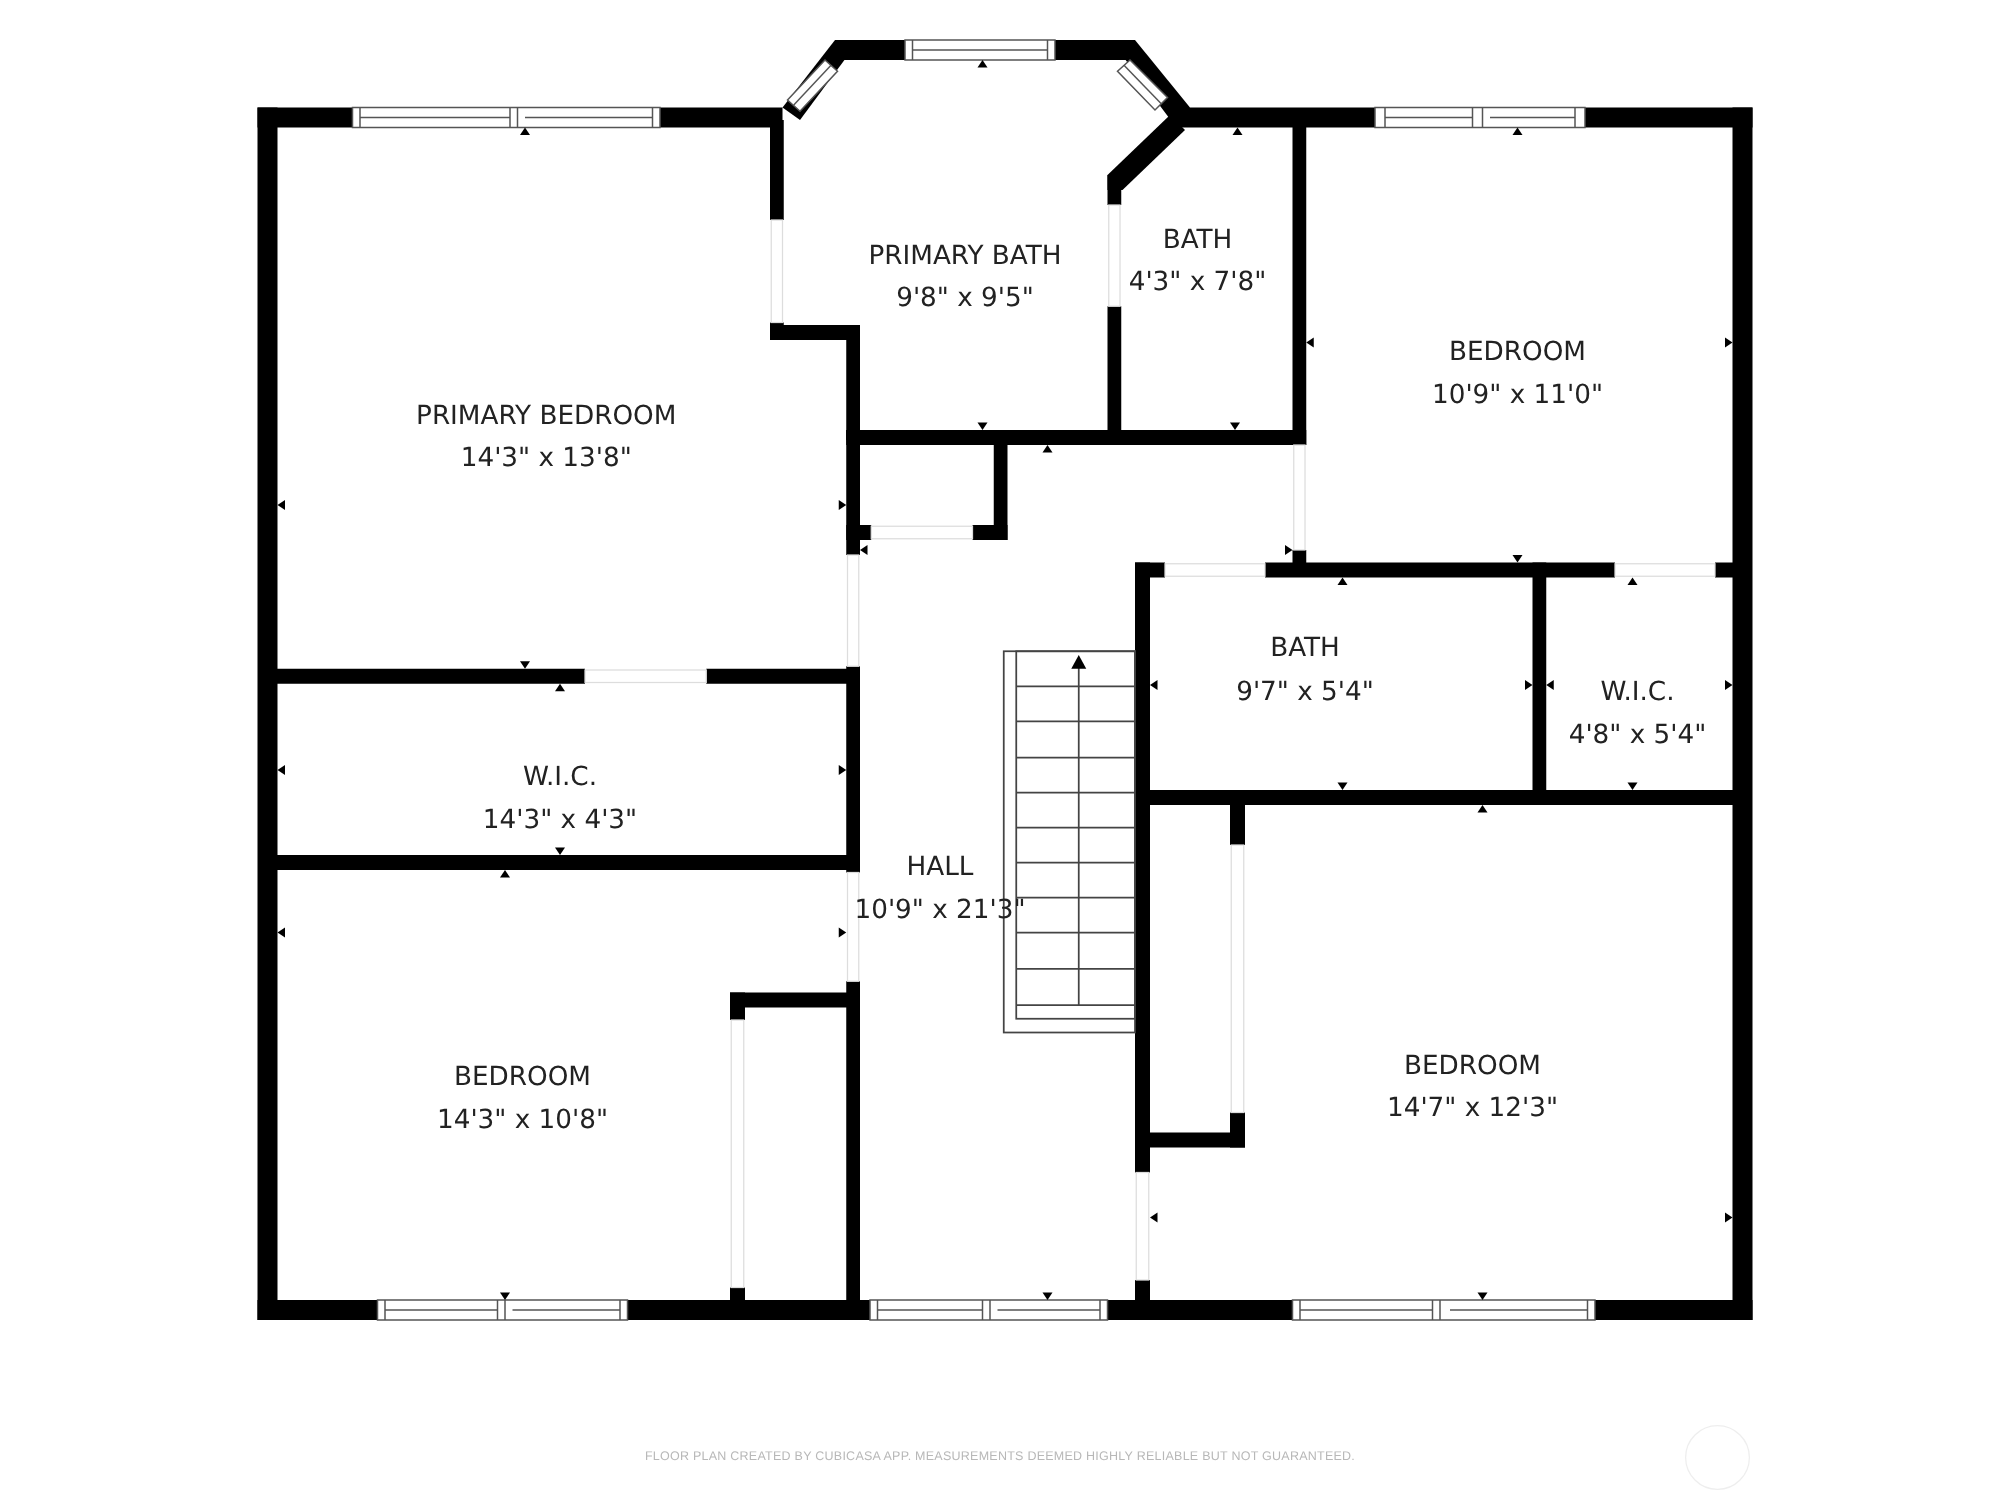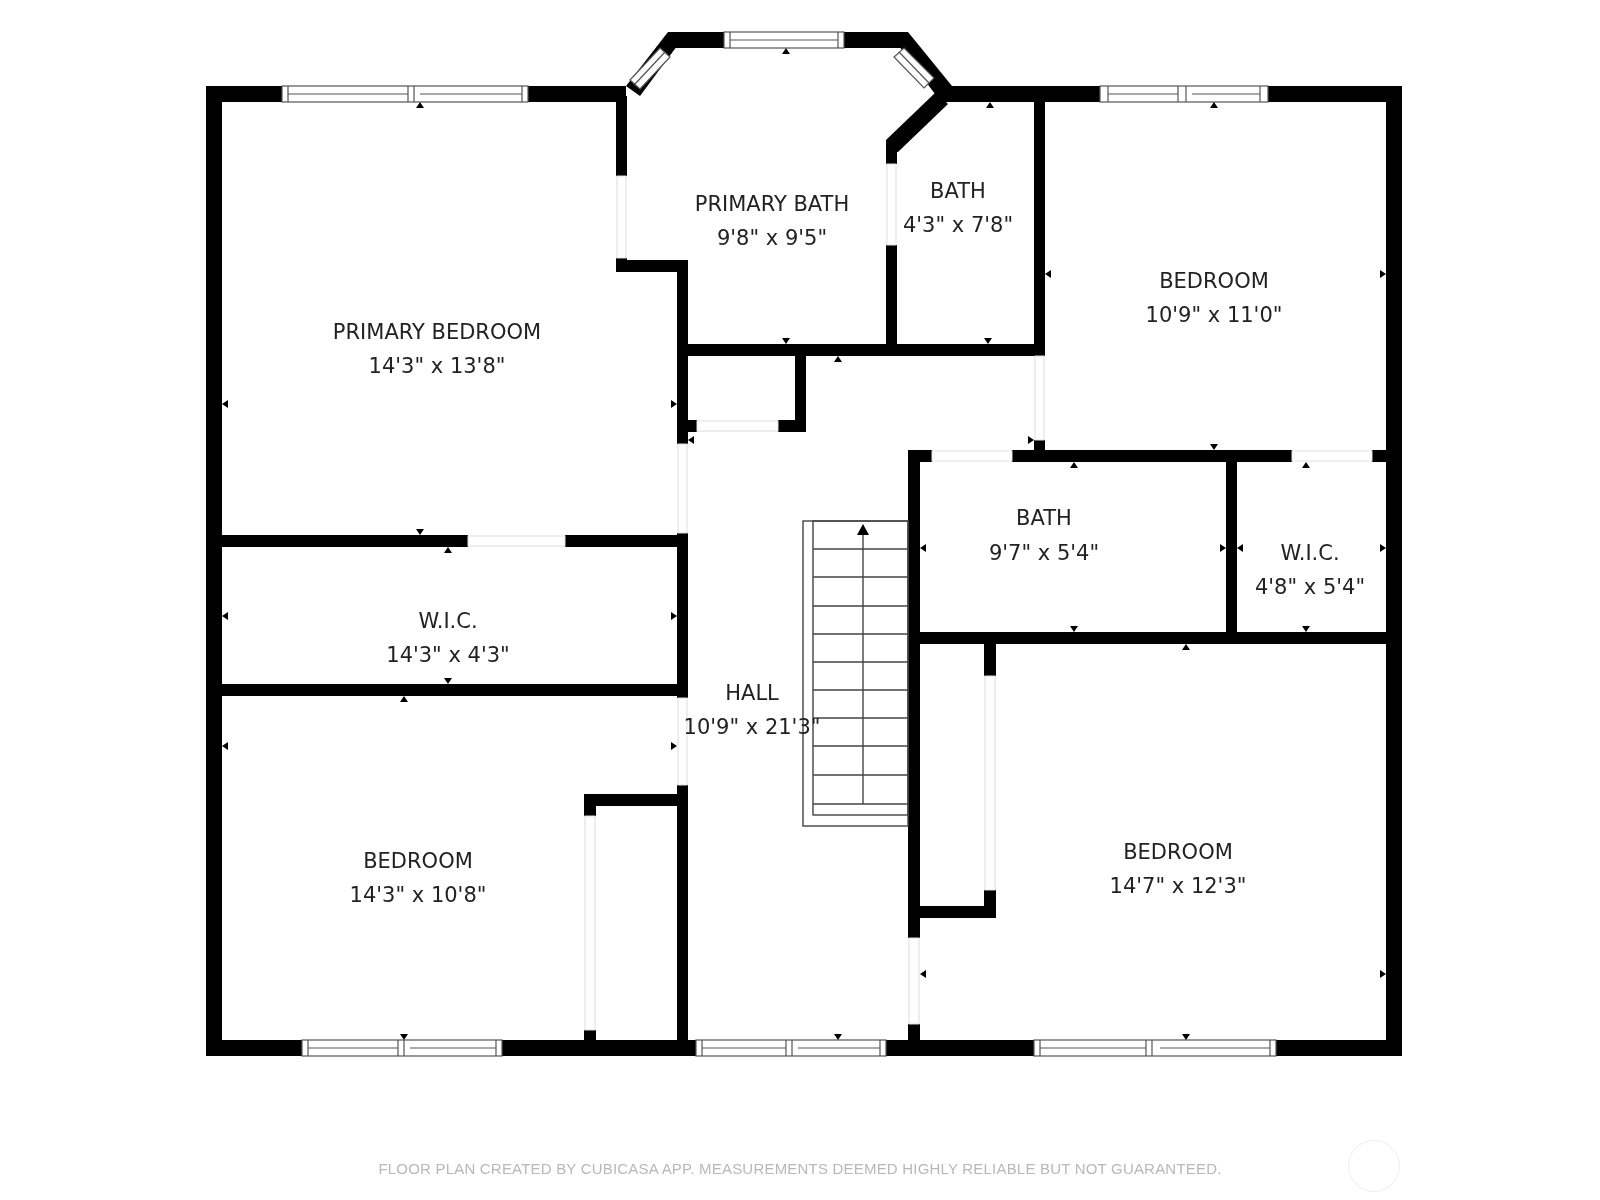--- a/index.html
+++ b/index.html
@@ -5,21 +5,21 @@
   html, body { margin: 0; padding: 0; background: #ffffff; }
   body { width: 1600px; height: 1200px; position: relative; overflow: hidden; font-family: "DejaVu Sans", "Liberation Sans", sans-serif; }
   #plan { position: absolute; left: 0; top: 0; width: 1600px; height: 1200px; }
   .wall { fill: #000; }
   .win-frame { fill: #fff; stroke: #555; stroke-width: 1.2; }
   .win-line { stroke: #555; stroke-width: 1.2; }
   .door-gap { fill: #fff; stroke: #ddd; stroke-width: 1; }
   .marker { fill: #000; }
   .stair-line { stroke: #444; stroke-width: 1.4; fill: none; }
   .room-label { font-family: "DejaVu Sans", "Liberation Sans", sans-serif; font-size: 21px; fill: #222; text-anchor: middle; }
-  .footer { position: absolute; left: 0; width: 1600px; top: 1160px; text-align: center; font-family: "Liberation Sans", "DejaVu Sans", sans-serif; font-size: 15px; color: #b8b8b8; letter-spacing: 0.2px; }
+  .footer { position: absolute; left: 0; width: 1600px; top: 1160px; text-align: center; font-family: "Liberation Sans", "DejaVu Sans", sans-serif; font-size: 10px; color: #b8b8b8; letter-spacing: 0.2px; }
   .badge { position: absolute; left: 1348px; top: 1140px; width: 52px; height: 52px; border-radius: 50%; border: 1.5px solid #eee; box-sizing: border-box; }
 </style>
 </head>
 <body>
 
 <svg id="plan" viewBox="0 0 1600 1200" xmlns="http://www.w3.org/2000/svg">
 
   <g>
 
     <rect class="wall" x="206" y="86" width="16" height="970"></rect>

